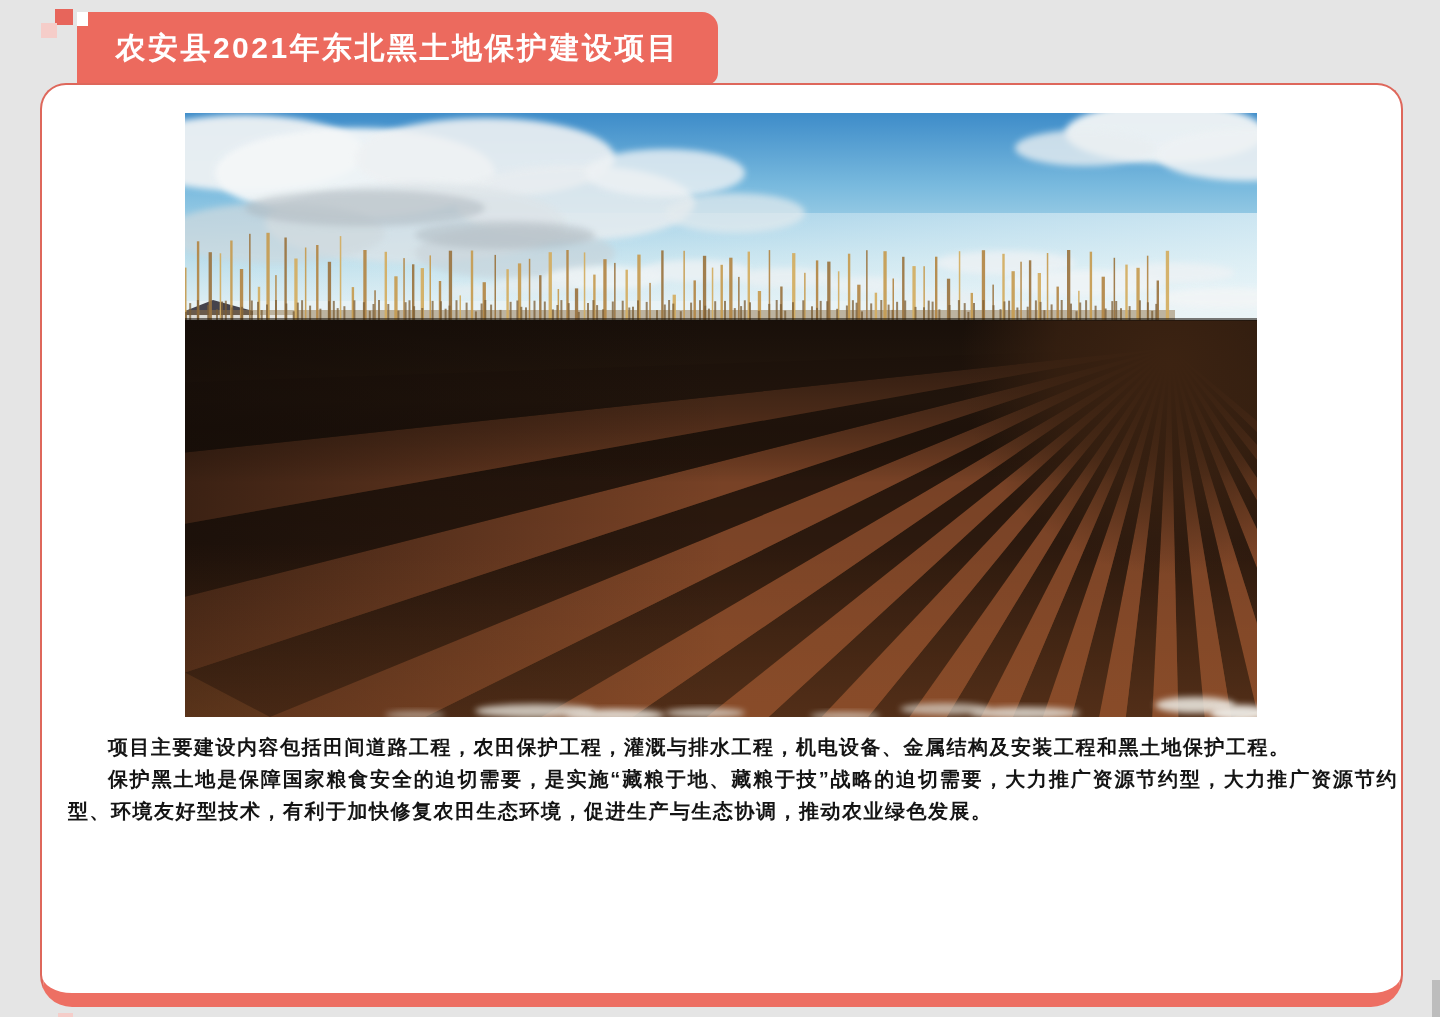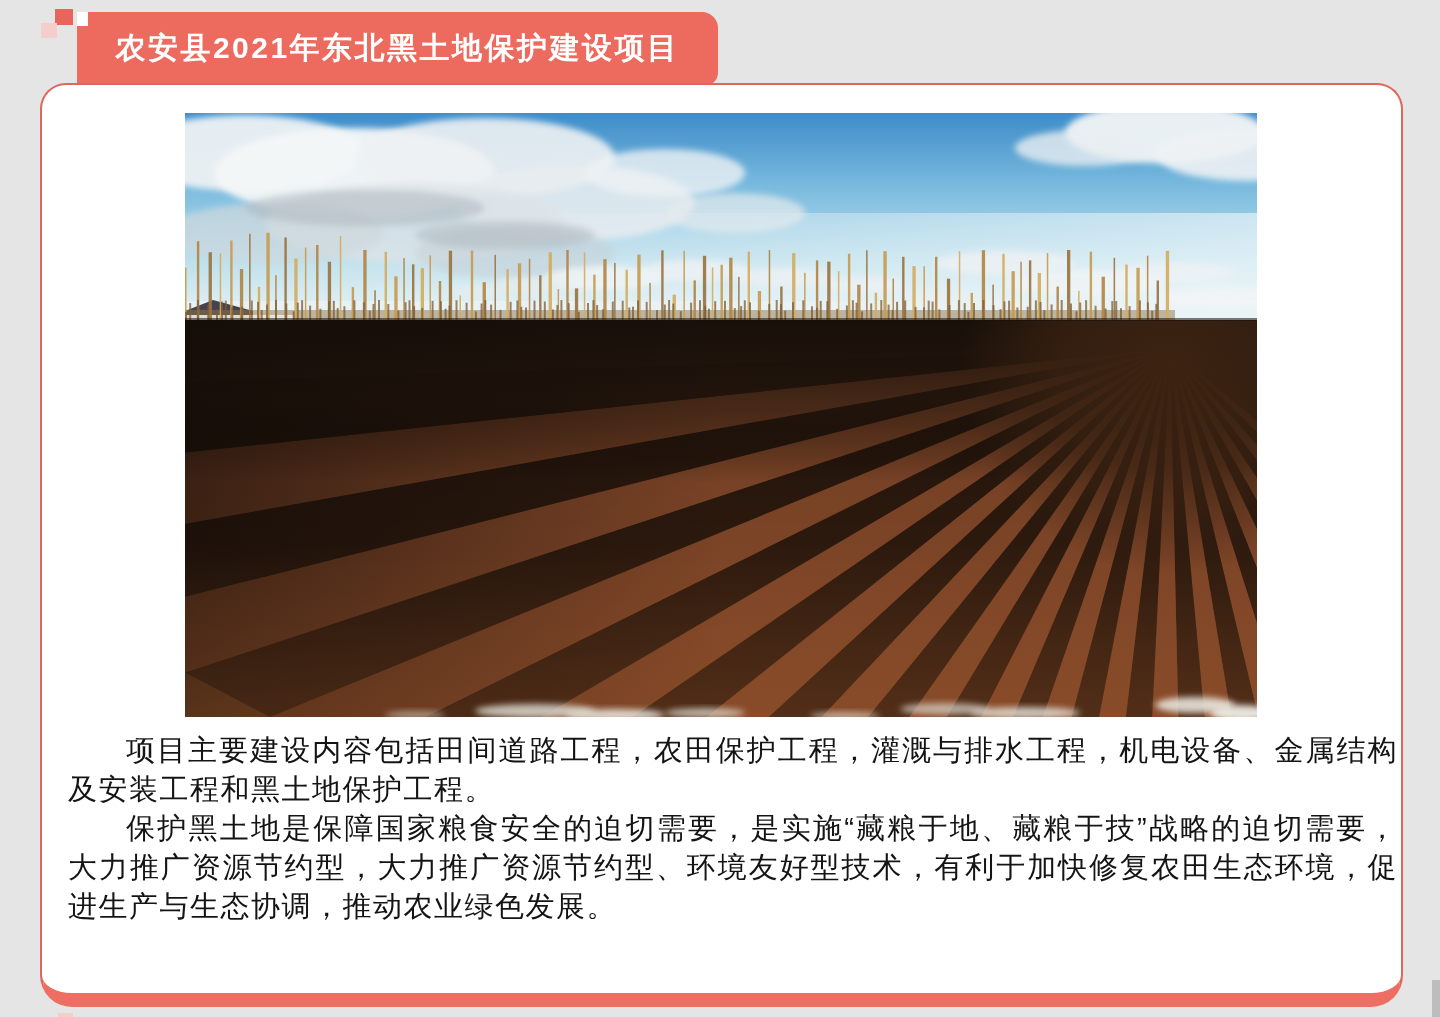--- a/index.html
+++ b/index.html
@@ -24,21 +24,21 @@
     border:2px solid #de675b;border-bottom:14px solid #ed6f63;
     border-radius:26px 26px 32px 32px;background:#ffffff;}
 
   
   #photo{position:absolute;left:185px;top:113px;width:1072px;height:604px;overflow:hidden;
     filter:blur(0.4px);background:#7fb6d9;}
   #photo svg{display:block;}
 
   
   #body-text{position:absolute;left:68px;top:731px;width:1330px;color:#141414;}
-  #body-text p{margin:0;font-size:29px;line-height:39px;font-weight:400;letter-spacing:1.5px;
+  #body-text p{margin:0;font-size:20px;line-height:32px;font-weight:700;letter-spacing:1.5px;
     text-indent:2em;text-align:justify;text-justify:inter-ideograph;}
 
   
   #scroll-thumb{position:absolute;left:1432px;top:980px;width:8px;height:37px;background:#bdbdbd;}
 </style>
 </head>
 <body>
 
 <div id="page">
 

